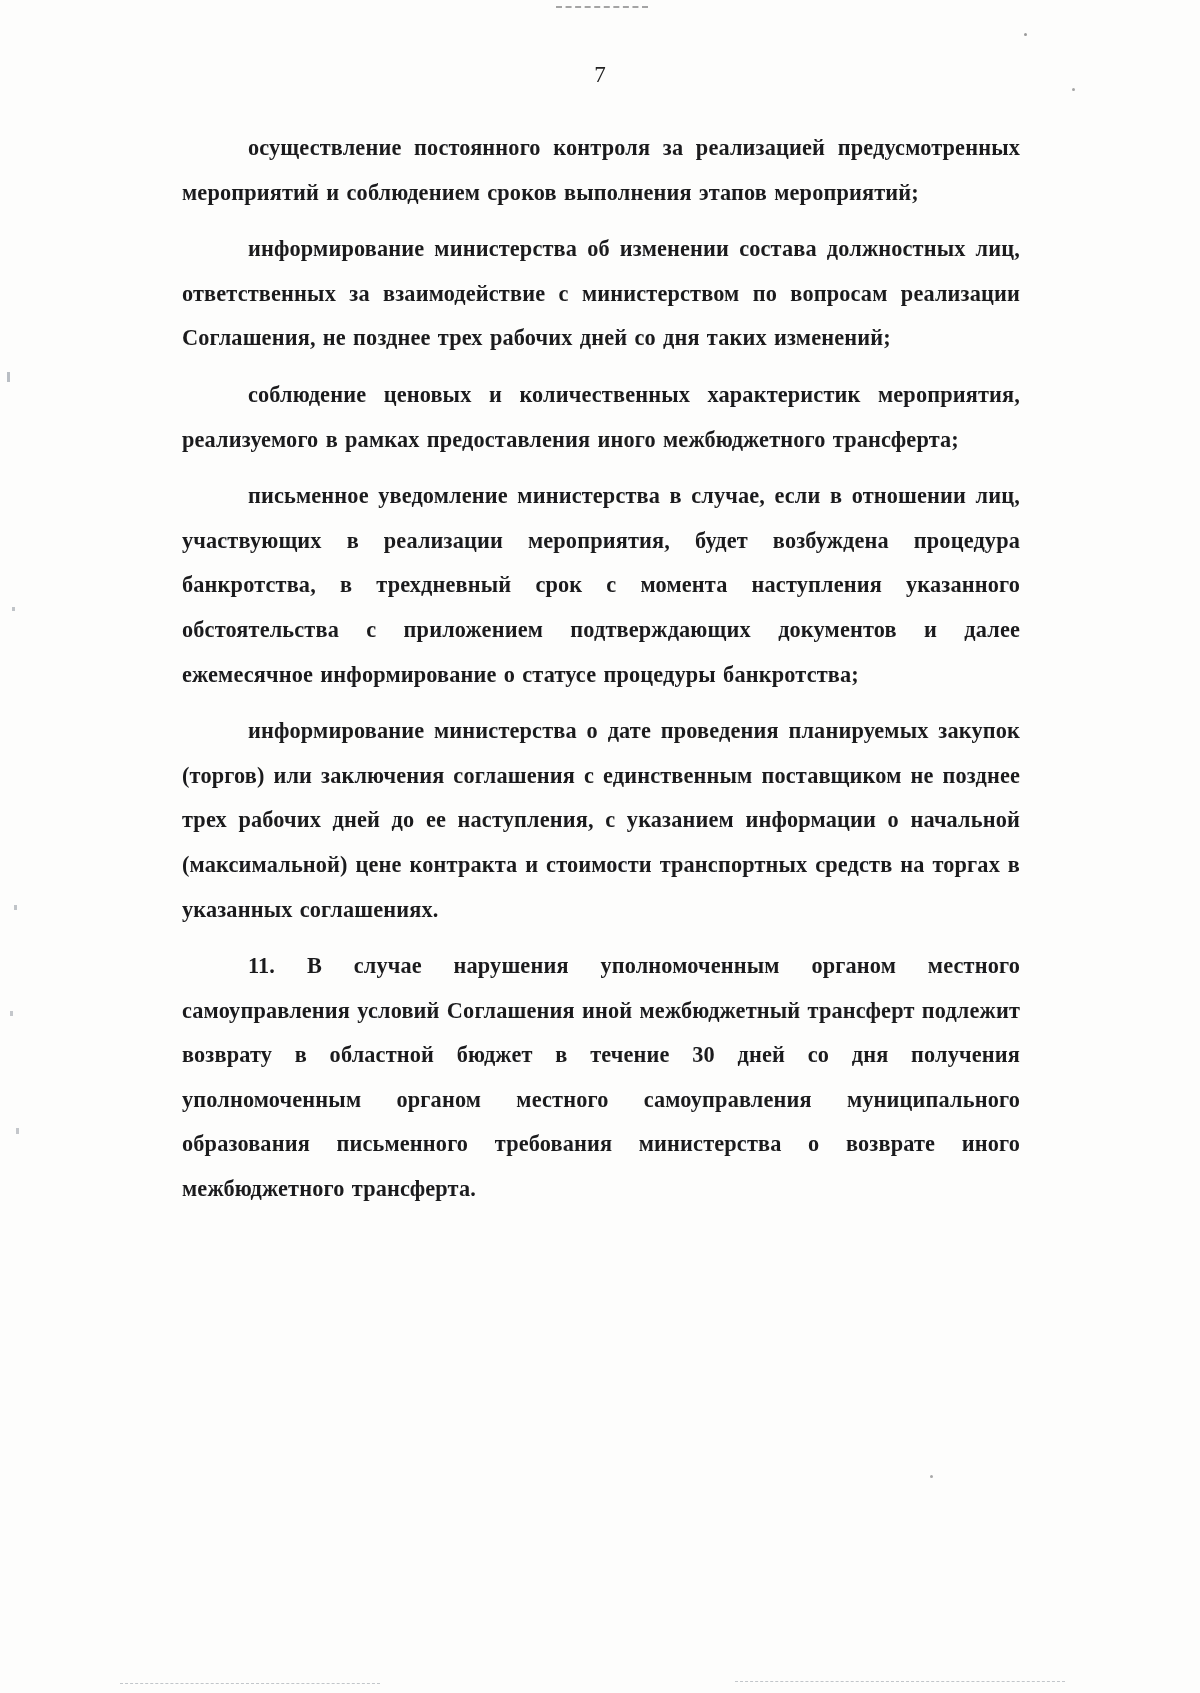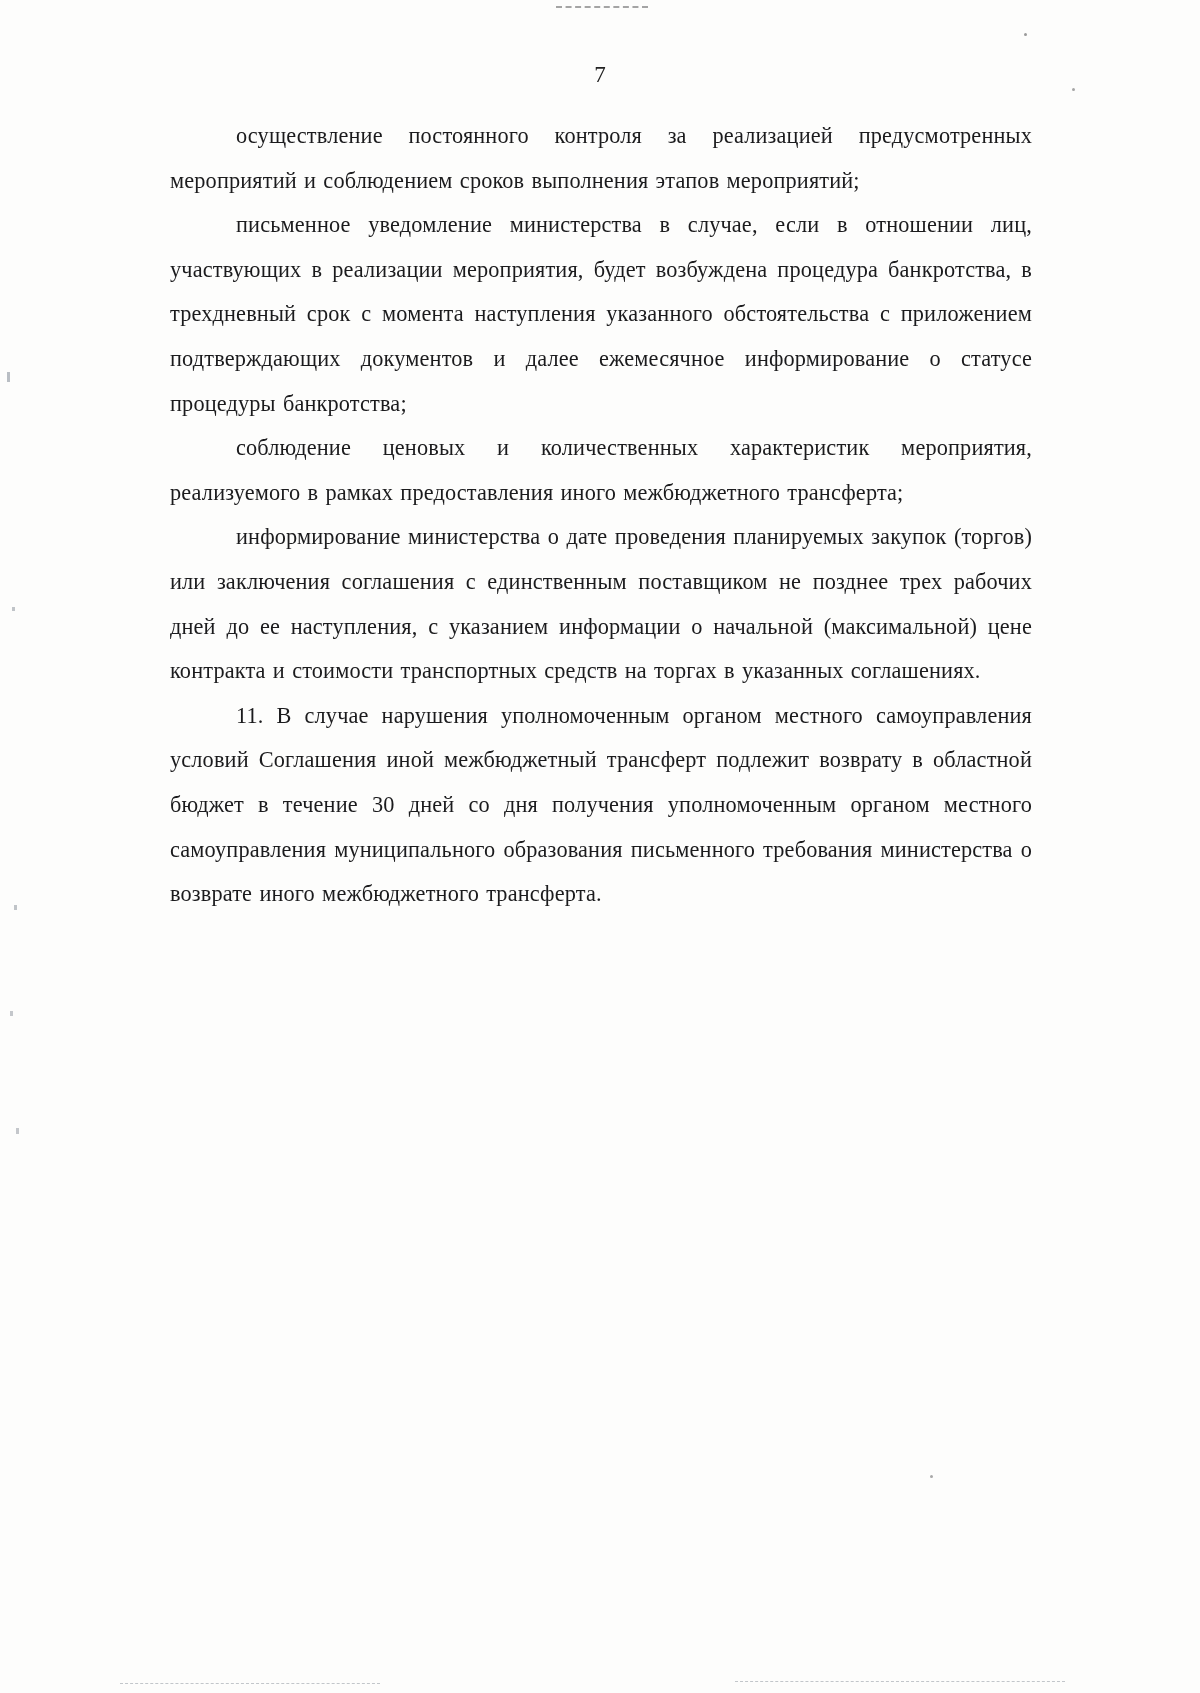--- a/index.html
+++ b/index.html
@@ -36,23 +36,24 @@
     left: 170px;
     top: 114px;
     width: 862px;
     font-size: 22.3px;
     line-height: 44.6px;
     text-align: justify;
     letter-spacing: 0.15px;
     word-spacing: 1.5px;
   }
   .body-text p {
-    margin: 0;
+    margin: 12px;
     padding: 0;
     text-indent: 66px;
+    font-weight: bold;
   }
   
   .artifact {
     position: absolute;
     pointer-events: none;
   }
   .dash-top {
     left: 556px;
     top: 6px;
     width: 92px;
@@ -99,19 +100,20 @@
   <div class="artifact speck-l4"></div>
   <div class="artifact speck-l5"></div>
   <div class="artifact dot-mid"></div>
   <div class="artifact dash-bottom-left"></div>
   <div class="artifact dash-bottom-right"></div>
 
   <div class="page-number">7</div>
 
   <div class="body-text">
     <p>осуществление постоянного контроля за реализацией предусмотренных мероприятий и соблюдением сроков выполнения этапов мероприятий;</p>
+    <p>информирование министерства об изменении состава должностных лиц, ответственных за взаимодействие с министерством по вопросам реализации Соглашения, не позднее трех рабочих дней со дня таких изменений;</p>
+    <p>соблюдение ценовых и количественных характеристик мероприятия, реализуемого в рамках предоставления иного межбюджетного трансферта;</p>
     <p>письменное уведомление министерства в случае, если в отношении лиц, участвующих в реализации мероприятия, будет возбуждена процедура банкротства, в трехдневный срок с момента наступления указанного обстоятельства с приложением подтверждающих документов и далее ежемесячное информирование о статусе процедуры банкротства;</p>
-    <p>соблюдение ценовых и количественных характеристик мероприятия, реализуемого в рамках предоставления иного межбюджетного трансферта;</p>
     <p>информирование министерства о дате проведения планируемых закупок (торгов) или заключения соглашения с единственным поставщиком не позднее трех рабочих дней до ее наступления, с указанием информации о начальной (максимальной) цене контракта и стоимости транспортных средств на торгах в указанных соглашениях.</p>
     <p>11. В случае нарушения уполномоченным органом местного самоуправления условий Соглашения иной межбюджетный трансферт подлежит возврату в областной бюджет в течение 30 дней со дня получения уполномоченным органом местного самоуправления муниципального образования письменного требования министерства о возврате иного межбюджетного трансферта.</p>
   </div>
 
 </div>
 
 </body></html>

